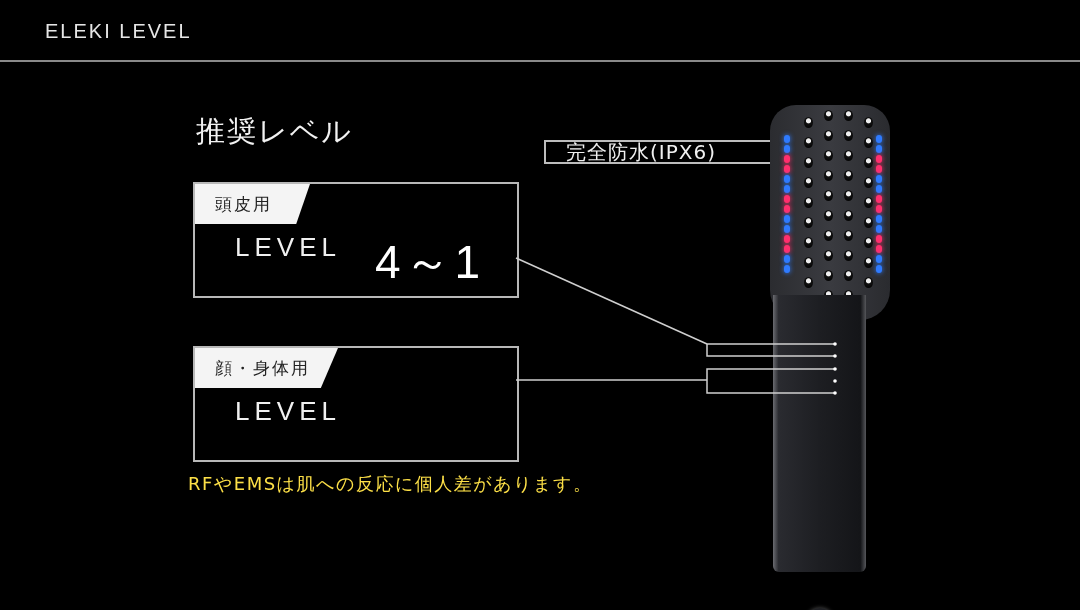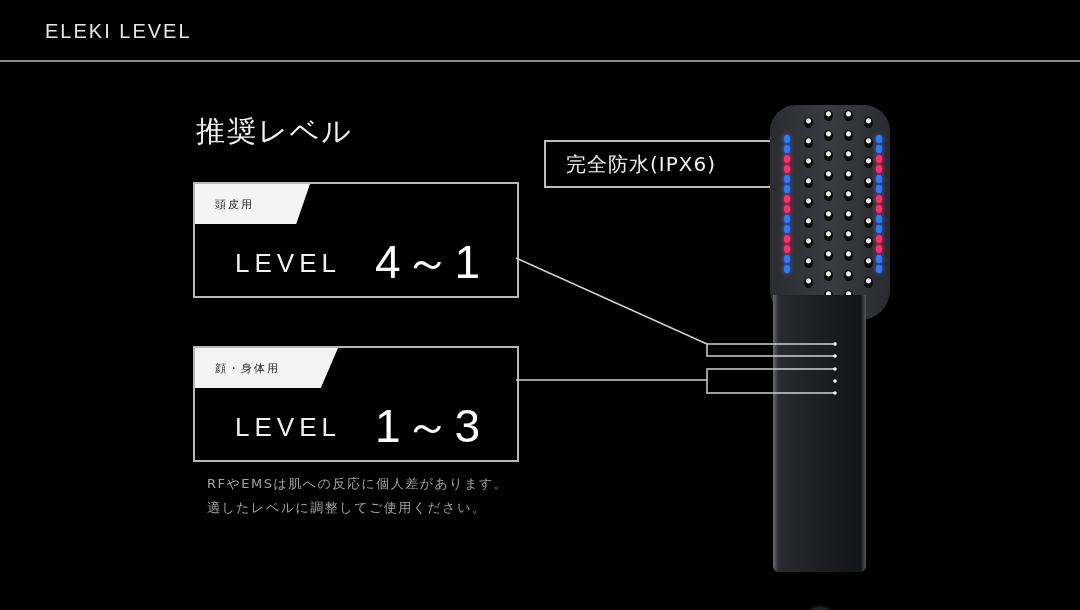--- a/index.html
+++ b/index.html
@@ -3,28 +3,28 @@
 <meta charset="utf-8">
 <style>
   html, body { margin:0; padding:0; }
   body { width:1080px; height:610px; background:#000; position:relative; overflow:hidden; font-family:"DejaVu Sans", sans-serif; color:#fff; }
   .header-title { position:absolute; left:45px; top:20px; font-size:20px; letter-spacing:2px; color:#e6e6e6; font-family:"Liberation Sans", sans-serif; }
   .header-rule { position:absolute; left:0; top:60px; width:1080px; height:2px; background:#8a8a8a; }
   .section-title { position:absolute; left:196px; top:112px; font-size:29px; color:#f2f2f2; letter-spacing:2px; }
   .level-box { position:absolute; border:2px solid #b8b8b8; background:#000; }
   .box1 { left:193px; top:182px; width:322px; height:112px; }
   .box2 { left:193px; top:318px; width:322px; height:112px;margin-top:28px; }
-  .tag { position:absolute; left:0; top:0; height:40px; background:#f4f4f4; clip-path:polygon(0 0,100% 0,88% 100%,0 100%); color:#222; font-size:11px; display:flex; align-items:center; padding-left:20px; box-sizing:border-box; letter-spacing:2px; }
+  .tag { position:absolute; left:0; top:0; height:40px; background:#f4f4f4; clip-path:polygon(0 0,100% 0,88% 100%,0 100%); color:#222; font-size:17px; display:flex; align-items:center; padding-left:20px; box-sizing:border-box; letter-spacing:2px; }
   .box1 .tag { width:115px; }
   .box2 .tag { width:143px; }
-  .level-row { position:absolute; left:40px; top:48px; display:flex; align-items:center; }
+  .level-row { position:absolute; left:40px; top:48px; display:flex; align-items:flex-start; }
   .level-word { font-size:26px; letter-spacing:5px; font-family:"Liberation Sans", sans-serif; color:#f0f0f0; }
   .level-value { font-size:46px; margin-left:34px; font-family:"Liberation Sans", sans-serif; color:#fff; letter-spacing:4px; }
-  .note { position:absolute; left:207px; top:472px; font-size:13px; line-height:24px; color:#a3a3a3; letter-spacing:1.5px; }
-  .waterproof { position:absolute; left:544px; top:140px; width:240px; height:48px; border:2px solid #bdbdbd; border-right:none; box-sizing:border-box; font-size:20px; color:#f0f0f0; display:flex; align-items:center; padding-left:20px; letter-spacing:1px; }
+  .note { position:absolute; left:188px; top:472px; font-size:18px; line-height:24px; color:#fde047; letter-spacing:1.5px; }
+  .waterproof { position:absolute; left:544px; top:140px; width:240px; height:24px; border:2px solid #bdbdbd; border-right:none; box-sizing:border-box; font-size:20px; color:#f0f0f0; display:flex; align-items:center; padding-left:20px; letter-spacing:1px; }
   svg.lines { position:absolute; left:0; top:0; }
   .brush { position:absolute; left:773px; top:105px; width:93px; height:467px; }
   .head { position:absolute; left:0; top:0; width:120px; height:215px; left:-3px; border-radius:26px 26px 30px 30px; background:linear-gradient(90deg,#2b2c30,#3a3b40 50%,#2a2b2f); }
   .handle { position:absolute; left:0; top:190px; width:93px; height:277px; background:linear-gradient(90deg,#6a6b70 0,#2a2b30 6%,#1d1e22 50%,#141518 94%,#55565a 100%); border-radius:0 0 6px 6px; }
   .power-btn { position:absolute; left:33px; top:313px; width:28px; height:28px; border-radius:50%; background:#1f2024; box-shadow:0 0 4px #555; display:flex; flex-direction:column; align-items:center; justify-content:center; }
   .pin { position:absolute; width:9px; height:11px; border-radius:50%; background:radial-gradient(circle at 50% 35%,#eee 0 25%,#111 35%,#000); }
   .led { position:absolute; width:6px; height:8px; border-radius:3px; }
 </style>
 </head>
 <body>
@@ -39,27 +39,25 @@
   <div class="level-row">
     <span class="level-word">LEVEL</span>
     <span class="level-value">4～1</span>
   </div>
 </div>
 
 <div class="level-box box2">
   <div class="tag">顔・身体用</div>
   <div class="level-row">
     <span class="level-word">LEVEL</span>
-    <span class="level-value">1～3</span>
   </div>
 </div>
 
 <div class="note">
   <div>RFやEMSは肌への反応に個人差があります。</div>
-  <div>適したレベルに調整してご使用ください。</div>
 </div>
 
 <div class="waterproof">完全防水(IPX6)</div>
 
 <div class="brush">
   <div class="head" id="head">
       <div class="pin" style="left: 34px; top: 12px;"></div>
       <div class="pin" style="left: 34px; top: 32px;"></div>
       <div class="pin" style="left: 34px; top: 52px;"></div>
       <div class="pin" style="left: 34px; top: 72px;"></div>

